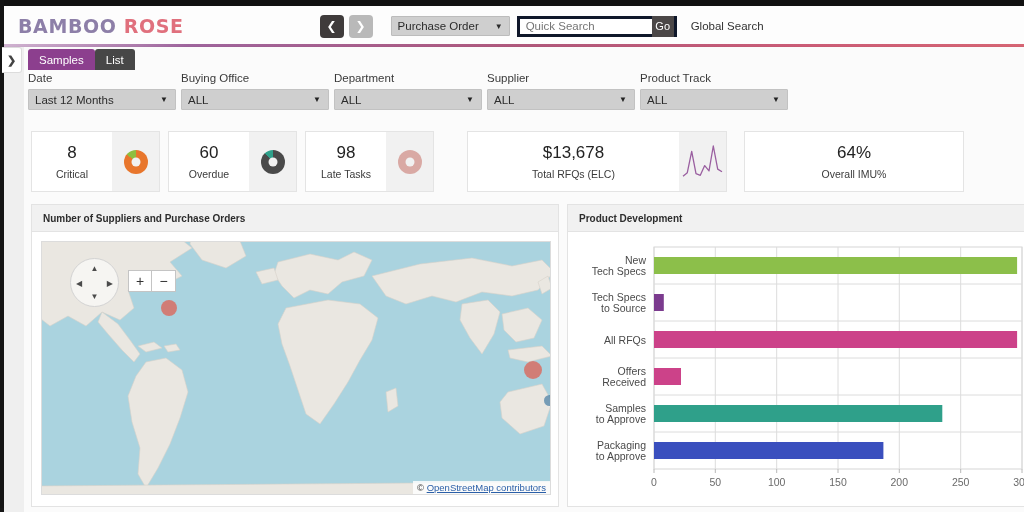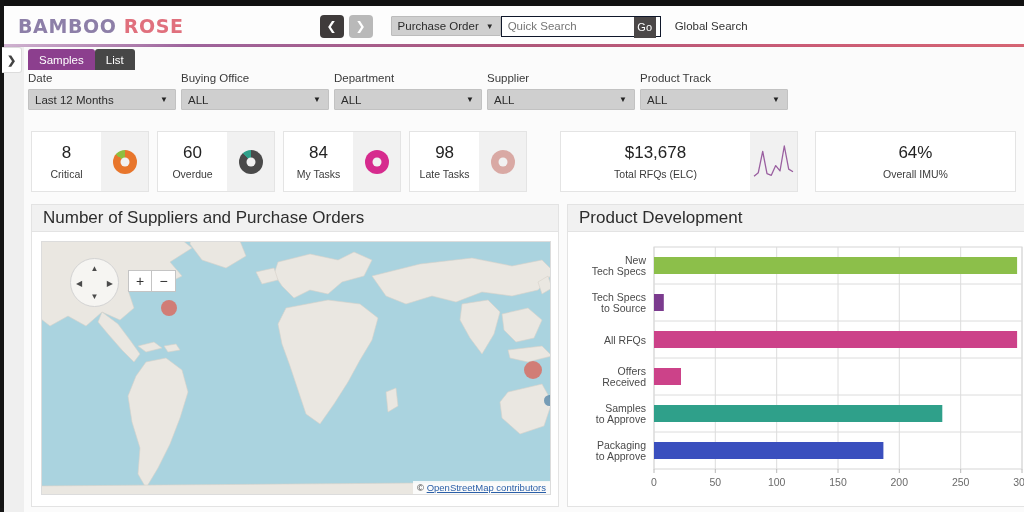--- a/index.html
+++ b/index.html
@@ -33,27 +33,27 @@
     width:24px; height:23px; border-radius:4px;
     display:flex; align-items:center; justify-content:center;
     color:#fff; font-size:12px; line-height:1;
   }
   .navbtn.dark { background:#3f3b3b; }
   .navbtn.light { background:#b9b9b9; }
 
   .po-select {
     margin-left:18px; height:20px; background:#cfcfcf; border:1px solid #bcbcbc;
     font-size:11.5px; color:#2b2b2b; padding:0 6px;
-    display:flex; align-items:center; gap:7px; border-radius:1px;
+    display:flex; align-items:center; gap:16px; border-radius:1px;
   }
   .po-select .caret { font-size:8px; }
 
   .qsearch {
-    height:21px; width:160px; background:#fff;
-    border:1px solid #0f172a; display:flex; align-items:flex-start;
+    margin-left:7px; height:21px; width:160px; background:#fff;
+    border:3px solid #0f172a; display:flex; align-items:center;
   }
   .qsearch input {
     border:0; outline:0; width:132px; height:19px; font-size:11.5px;
     color:#555; padding-left:6px; font-family:"Liberation Sans", sans-serif;
     background:transparent;
   }
   .gobtn {
     background:#4b4747; color:#fff; font-size:11px; height:21px; width:22px;
     display:flex; align-items:center; justify-content:center;
   }
@@ -123,21 +123,21 @@
 
   .spark { width:47px; height:40px; }
 
   
   .panel {
     position:absolute; background:#fff; border:1px solid #e3e3e3;
   }
   .panel-head {
     height:27px; background:#f1f1f1; border-bottom:1px solid #e3e3e3;
     display:flex; align-items:center; padding-left:11px;
-    font-size:17px; font-weight:normal; color:#2d2d2d;
+    font-size:10px; font-weight:bold; color:#2d2d2d;
   }
   .panel-map { top:204px; left:31px; width:528px; height:303px; }
   .panel-chart { top:204px; left:567px; width:470px; height:303px; }
 
   
   .map-wrap {
     position:absolute; top:36px; left:9px; width:510px; height:254px;
     overflow:hidden; background:#aad3df; border:1px solid #dcdcdc;
   }
   .map-svg { position:absolute; top:0; left:0; }
@@ -264,29 +264,20 @@
     <div class="kpi w-overdue">
       <div class="kpi-main">
         <div class="kpi-value">60</div>
         <div class="kpi-label">Overdue</div>
       </div>
       <div class="kpi-aside">
         <div class="donut" id="donut1" style="background: conic-gradient(rgb(74, 74, 74) 0deg, rgb(74, 74, 74) 88%, rgb(47, 160, 138) 88%, rgb(47, 160, 138) 100%);"></div>
       </div>
     </div>
 
-    <div class="kpi w-mytasks">
-      <div class="kpi-main">
-        <div class="kpi-value">84</div>
-        <div class="kpi-label">My Tasks</div>
-      </div>
-      <div class="kpi-aside">
-        <div class="donut" id="donut2" style="background: conic-gradient(rgb(214, 43, 142) 0deg, rgb(214, 43, 142) 100%, rgb(214, 43, 142) 100%, rgb(214, 43, 142) 100%);"></div>
-      </div>
-    </div>
 
     <div class="kpi w-late">
       <div class="kpi-main">
         <div class="kpi-value">98</div>
         <div class="kpi-label">Late Tasks</div>
       </div>
       <div class="kpi-aside">
         <div class="donut" id="donut3" style="background: conic-gradient(rgb(217, 169, 164) 0deg, rgb(217, 169, 164) 100%, rgb(217, 169, 164) 100%, rgb(217, 169, 164) 100%);"></div>
       </div>
     </div>

